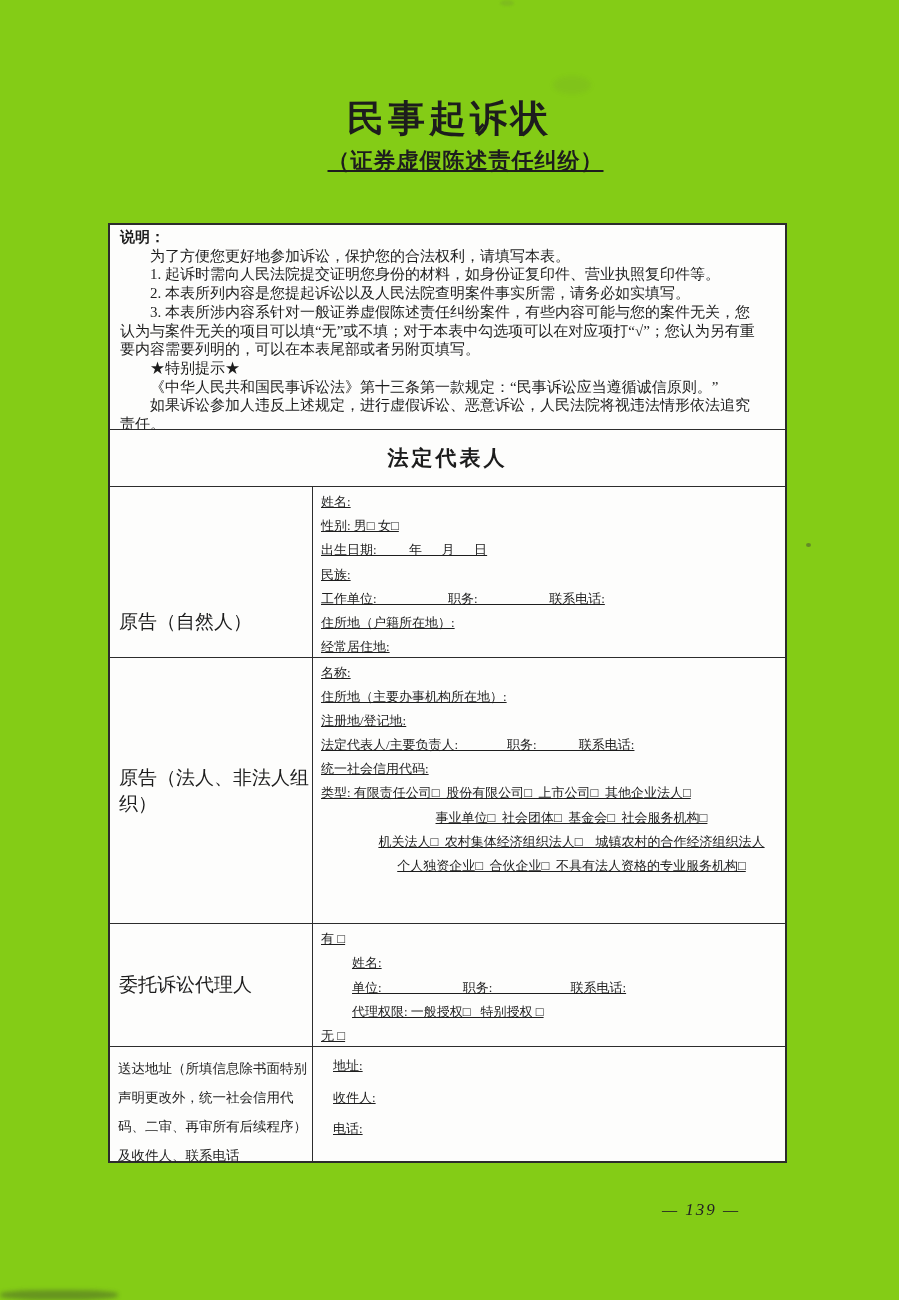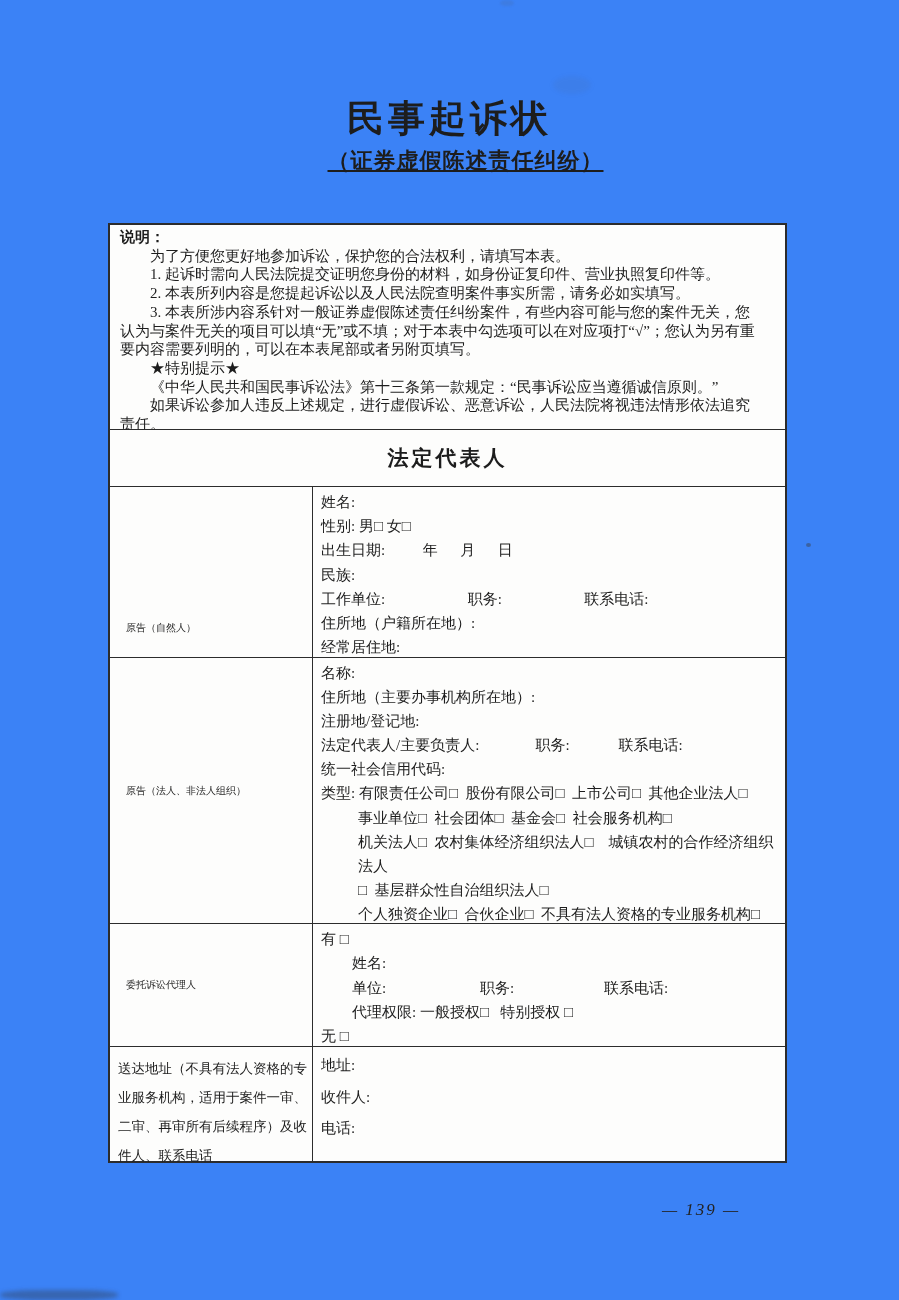--- a/index.html
+++ b/index.html
@@ -1,18 +1,18 @@
 <!DOCTYPE html>
 <html><head>
 <meta charset="utf-8">
 <style>
   html,body{margin:0;padding:0;background:#e8e8e8;}
   .page{
     position:relative;width:899px;height:1300px;margin:0 auto;
-    background:#3b82f6;color:#1d1d1d;
+    background:#84cc16;color:#1d1d1d;
     font-family:"Liberation Serif","DejaVu Serif",serif;
     overflow:hidden;
   }
   .doc-title{
     position:absolute;top:94px;left:0;width:100%;text-align:center;
     font-size:37px;font-weight:bold;letter-spacing:4px;
   }
   .doc-subtitle{
     position:absolute;top:146px;left:16px;width:100%;text-align:center;
     font-size:22px;font-weight:bold;letter-spacing:1px;text-decoration:underline;
@@ -27,34 +27,34 @@
   
   .notes-cell{height:205px;padding:3px 24px 12px 10px;font-size:15px;line-height:18.7px;overflow:hidden;}
   .notes-heading{font-weight:bold;}
   .notes-p{text-indent:2em;}
   
   .section-cell{height:57px;display:flex;align-items:center;justify-content:center;
     font-size:21px;font-weight:bold;letter-spacing:3px;}
   
   .trow{display:flex;}
   .label-cell{width:203px;border-right:1.5px solid #2c2c2c;box-sizing:border-box;
-    padding-left:16px;font-size:10px;display:flex;flex-direction:column;justify-content:center;flex-shrink:0;}
+    padding-left:9px;font-size:19px;display:flex;flex-direction:column;justify-content:center;flex-shrink:0;}
   .content-cell{flex:1;padding:3px 0 0 8px;box-sizing:border-box;overflow:hidden;}
-  .line{white-space:pre-wrap;font-size:15px;}
+  .line{white-space:pre-wrap;font-size:13px;text-decoration:underline;}
   .r1{height:171px;}
   .r1 .label-cell{justify-content:flex-end;padding-bottom:22px;}
   .r1 .line{line-height:24.2px;}
   .r2{height:266px;}
   .r2 .line{line-height:24.1px;}
   .r3{height:123px;}
   .r3 .line{line-height:24.3px;}
   .r4{height:114px;}
   .r4 .label-cell{display:block;font-size:13.5px;line-height:29px;padding:7px 3px 0 8px;justify-content:flex-start;}
-  .r4 .line{line-height:31.5px;}
-  .ind{padding-left:37px;}
+  .r4 .line{line-height:31.5px;margin-left:12px;}
+  .ind{padding-left:37px;text-align:center;}
   .ind2{padding-left:31px;}
   
   .page-number{position:absolute;top:1200px;left:662px;font-size:17px;letter-spacing:2px;color:#232323;font-style:italic;}
   
   .artifact{position:absolute;pointer-events:none;}
   .smudge-top{left:553px;top:76px;width:38px;height:18px;background:rgba(90,90,90,0.07);border-radius:50%;filter:blur(2px);}
   .dot-right{left:806px;top:543px;width:5px;height:4px;background:rgba(60,60,60,0.45);border-radius:50%;filter:blur(0.5px);}
   .smudge-bottom{left:0px;top:1290px;width:118px;height:10px;background:rgba(50,50,50,0.35);border-radius:40%;filter:blur(2px);}
   .smudge-topedge{left:500px;top:0px;width:14px;height:6px;background:rgba(80,80,80,0.12);border-radius:50%;filter:blur(1px);}
 </style>
@@ -107,42 +107,41 @@
       </div>
       <div class="content-cell">
         <div class="line">名称:</div>
         <div class="line">住所地（主要办事机构所在地）:</div>
         <div class="line">注册地/登记地:</div>
         <div class="line">法定代表人/主要负责人:               职务:             联系电话:</div>
         <div class="line">统一社会信用代码:</div>
         <div class="line">类型: 有限责任公司□  股份有限公司□  上市公司□  其他企业法人□</div>
         <div class="line ind">事业单位□  社会团体□  基金会□  社会服务机构□</div>
         <div class="line ind">机关法人□  农村集体经济组织法人□    城镇农村的合作经济组织法人</div>
-        <div class="line ind">□  基层群众性自治组织法人□</div>
         <div class="line ind">个人独资企业□  合伙企业□  不具有法人资格的专业服务机构□</div>
 
       </div>
     </div>
 
     <div class="cell trow r3">
       <div class="label-cell">
         <span>委托诉讼代理人</span>
       </div>
       <div class="content-cell">
         <div class="line">有 □</div>
         <div class="line ind2">姓名:</div>
         <div class="line ind2">单位:                         职务:                        联系电话:</div>
         <div class="line ind2">代理权限: 一般授权□   特别授权 □</div>
         <div class="line">无 □</div>
       </div>
     </div>
 
     <div class="cell trow r4">
       <div class="label-cell">
-        <span>送达地址（不具有法人资格的专业服务机构，适用于案件一审、二审、再审所有后续程序）及收件人、联系电话</span>
+        <span>送达地址（所填信息除书面特别声明更改外，统一社会信用代码、二审、再审所有后续程序）及收件人、联系电话</span>
       </div>
       <div class="content-cell">
         <div class="line">地址:</div>
         <div class="line">收件人:</div>
         <div class="line">电话:</div>
       </div>
     </div>
 
   </div>
 

